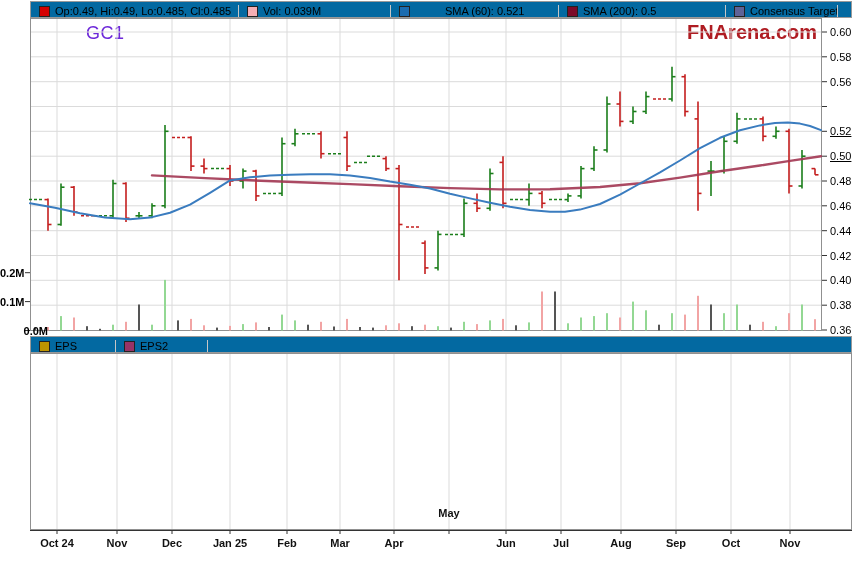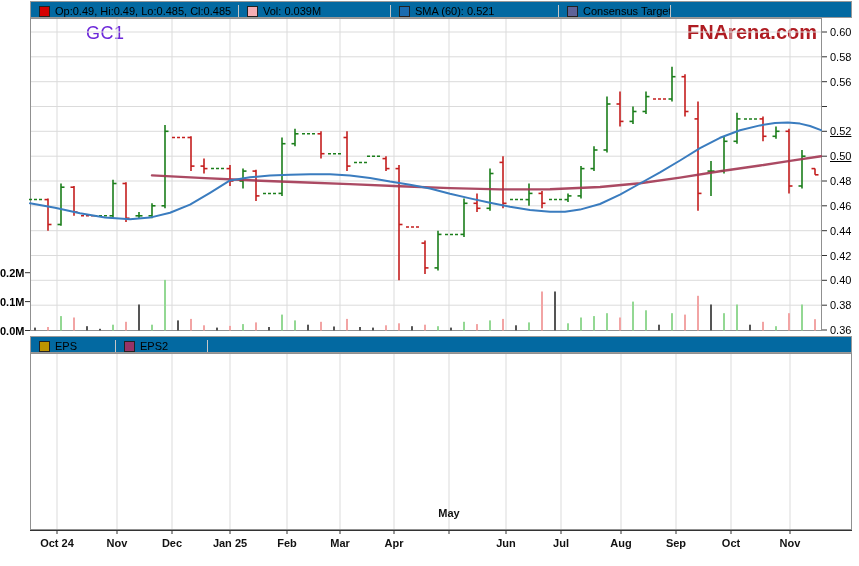--- a/index.html
+++ b/index.html
@@ -25,23 +25,27 @@
 
   <div class="legend" id="main-legend" style="left:30px;top:1px;width:822px;height:17px;">
       <div class="cell" style="width: 208px;">
         <span class="swatch" style="background: rgb(212, 0, 0);"></span>
         <span>Op:0.49, Hi:0.49, Lo:0.485, Cl:0.485</span>
       </div>
       <div class="cell" style="width: 152px;">
         <span class="swatch" style="background: rgb(245, 174, 180);"></span>
         <span>Vol: 0.039M</span>
       </div>
-      <div class="cell" style="width: 168px;">
+      <div class="cell" style="width: 168px; gap: 30px;">
         <span class="swatch" style="background: rgb(27, 108, 176);"></span>
         <span>SMA (60): 0.521</span>
+      </div>
+      <div class="cell" style="width: 167px;">
+        <span class="swatch" style="background: rgb(124, 10, 40);"></span>
+        <span>SMA (200): 0.5</span>
       </div>
       <div class="cell" style="width: 112px;">
         <span class="swatch" style="background: rgb(95, 99, 151);"></span>
         <span>Consensus Target: 0 - 0</span>
       </div>
       <div class="cell" style="flex: 1 1 0%;"></div>
     </div>
 
   <div class="ticker">GC1</div>
   <div class="brand">FNArena.com</div>
@@ -347,21 +351,21 @@
       <div class="axis-label" style="left: 830px; top: 199.8px; width: 28px;">0.46</div>
       <div class="axis-label" style="left: 830px; top: 224.7px; width: 28px;">0.44</div>
       <div class="axis-label" style="left: 830px; top: 249.5px; width: 28px;">0.42</div>
       <div class="axis-label" style="left: 830px; top: 274.3px; width: 28px;">0.40</div>
       <div class="axis-label" style="left: 830px; top: 299.2px; width: 28px;">0.38</div>
       <div class="axis-label" style="left: 830px; top: 324px; width: 28px;">0.36</div>
     </div>
   <div id="vol-labels">
       <div class="axis-label vol-label" style="left: 0px; top: 266.7px; width: 24px;">0.2M</div>
       <div class="axis-label vol-label" style="left: 0px; top: 295.6px; width: 24px;">0.1M</div>
-      <div class="axis-label vol-label" style="left: 0px; top: 324.5px; width: 16px;">0.0M</div>
+      <div class="axis-label vol-label" style="left: 0px; top: 324.5px; width: 48px;">0.0M</div>
     </div>
 
   <div class="legend" id="eps-legend" style="left:30px;top:336px;width:822px;height:17px;">
       <div class="cell" style="width: 85px;">
         <span class="swatch" style="background: rgb(190, 148, 0);"></span>
         <span>EPS</span>
       </div>
       <div class="cell" style="width: 92px;">
         <span class="swatch" style="background: rgb(153, 51, 102);"></span>
         <span>EPS2</span>

